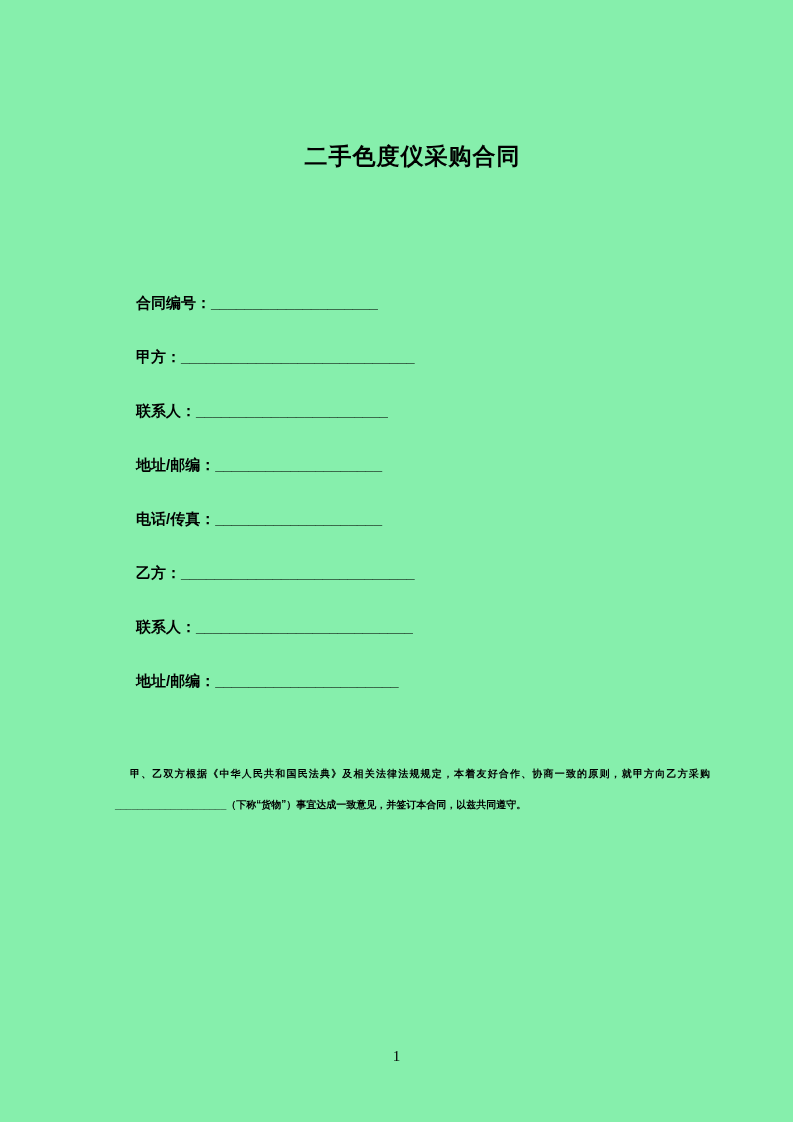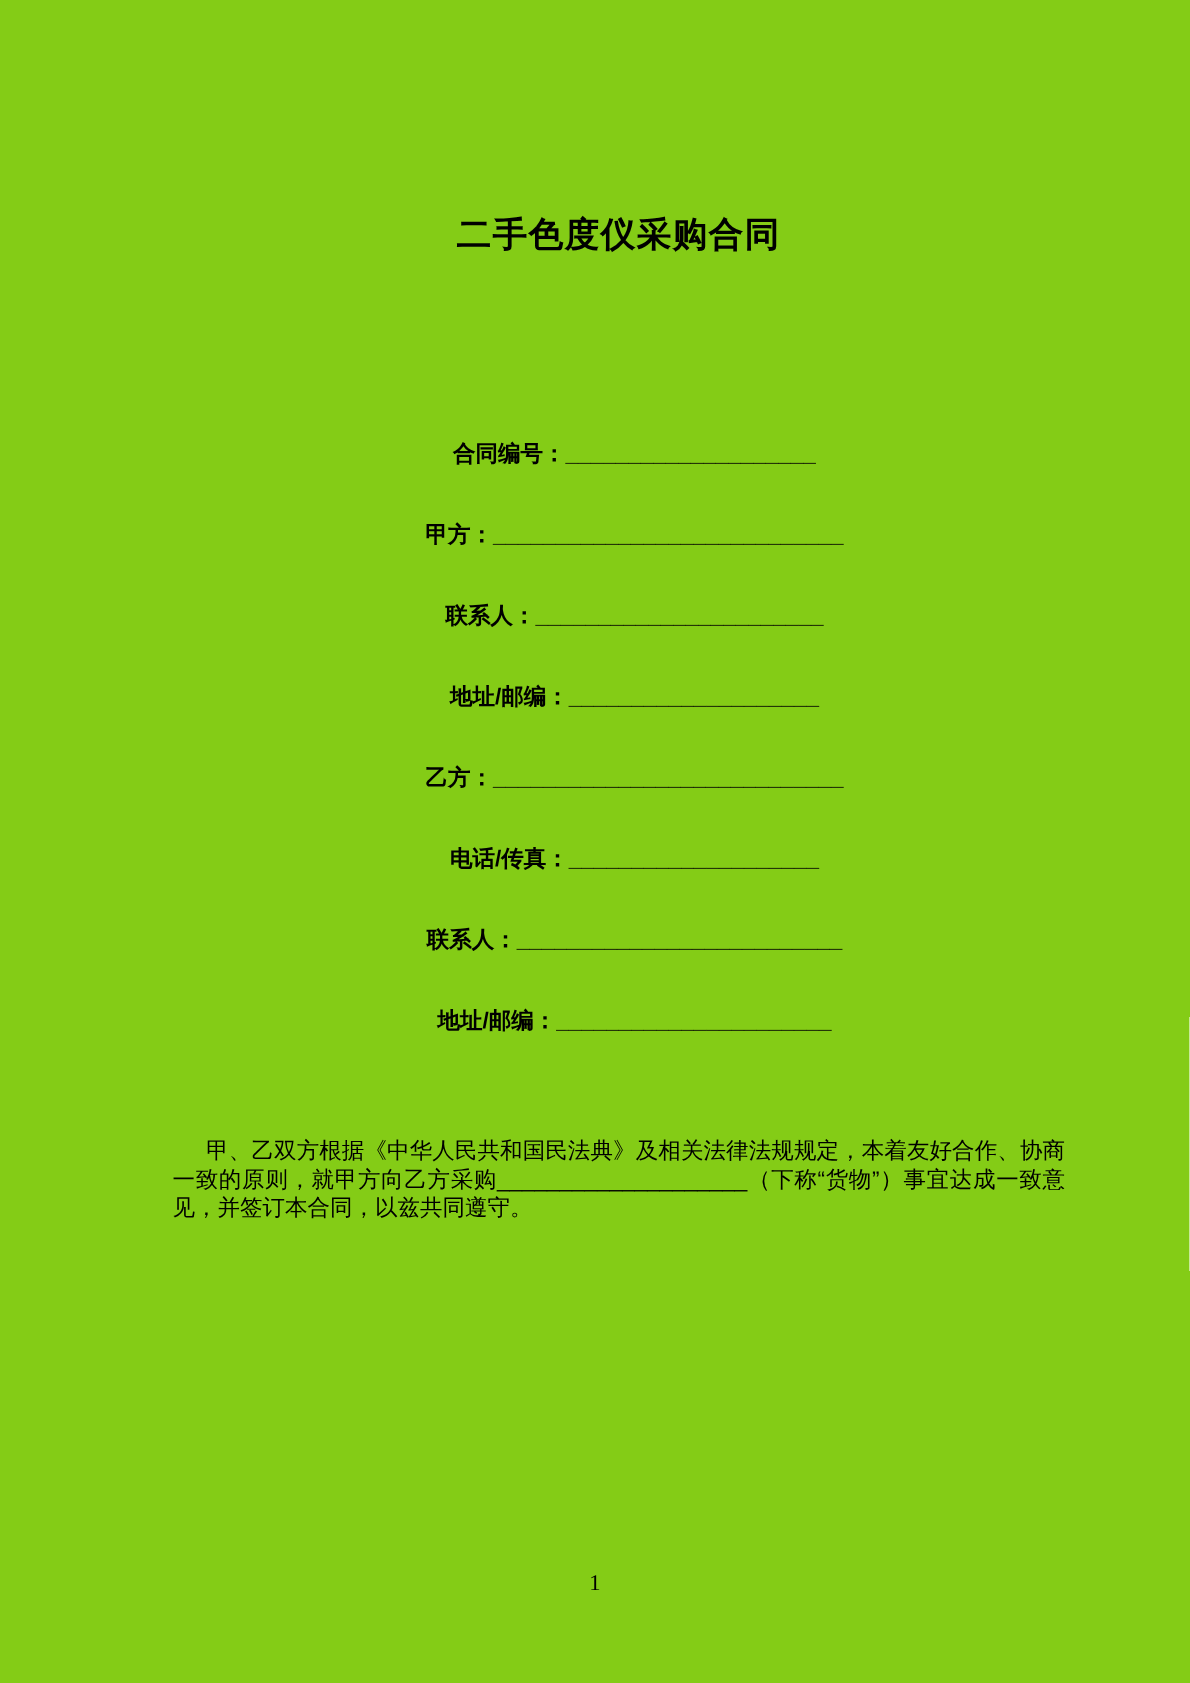--- a/index.html
+++ b/index.html
@@ -5,38 +5,37 @@
   html, body {
     margin: 0;
     padding: 0;
     background: #ffffff;
   }
   .page {
     position: relative;
     width: 793px;
     height: 1122px;
     margin: 0 auto;
-    background: #84cc16;
+    background: #86efac;
     color: #000000;
     font-family: "Liberation Sans", sans-serif;
     box-sizing: border-box;
     padding: 115px 83px 0 115px;
     overflow: hidden;
   }
   .title {
     margin: 28px 0 0 0;
     text-align: center;
     font-size: 23px;
     font-weight: bold;
     letter-spacing: 1px;
     line-height: 1.2;
   }
   .fields {
     margin-top: 122px;
-    text-align: center;
   }
   .field-row {
     margin-left: 21px;
     height: 54px;
     font-size: 15px;
     font-weight: bold;
     line-height: 20px;
     white-space: nowrap;
   }
   .field-label {
@@ -47,23 +46,23 @@
     letter-spacing: 0;
   }
   .note {
     margin: 0 0 0 21px;
     font-size: 15px;
     font-weight: bold;
     line-height: 20px;
   }
   .preamble {
     margin: 33px 0 0 0;
-    font-size: 15px;
-    font-weight: normal;
-    line-height: 19px;
+    font-size: 10px;
+    font-weight: bold;
+    line-height: 31px;
     text-align: justify;
     text-indent: 1.5em;
   }
   .section-heading {
     margin: 16px 0 0 21px;
     font-size: 15px;
     font-weight: bold;
     line-height: 20px;
   }
   .page-number {
@@ -96,25 +95,25 @@
 
     <div class="field-row">
       <span class="field-label">联系人：</span><span class="field-blank">_______________________</span>
     </div>
 
     <div class="field-row">
       <span class="field-label">地址/邮编：</span><span class="field-blank">____________________</span>
     </div>
 
     <div class="field-row">
-      <span class="field-label">乙方：</span><span class="field-blank">____________________________</span>
+      <span class="field-label">电话/传真：</span><span class="field-blank">____________________</span>
     </div>
 
     <div class="field-row">
-      <span class="field-label">电话/传真：</span><span class="field-blank">____________________</span>
+      <span class="field-label">乙方：</span><span class="field-blank">____________________________</span>
     </div>
 
     <div class="field-row">
       <span class="field-label">联系人：</span><span class="field-blank">__________________________</span>
     </div>
 
     <div class="field-row">
       <span class="field-label">地址/邮编：</span><span class="field-blank">______________________</span>
     </div>
 

